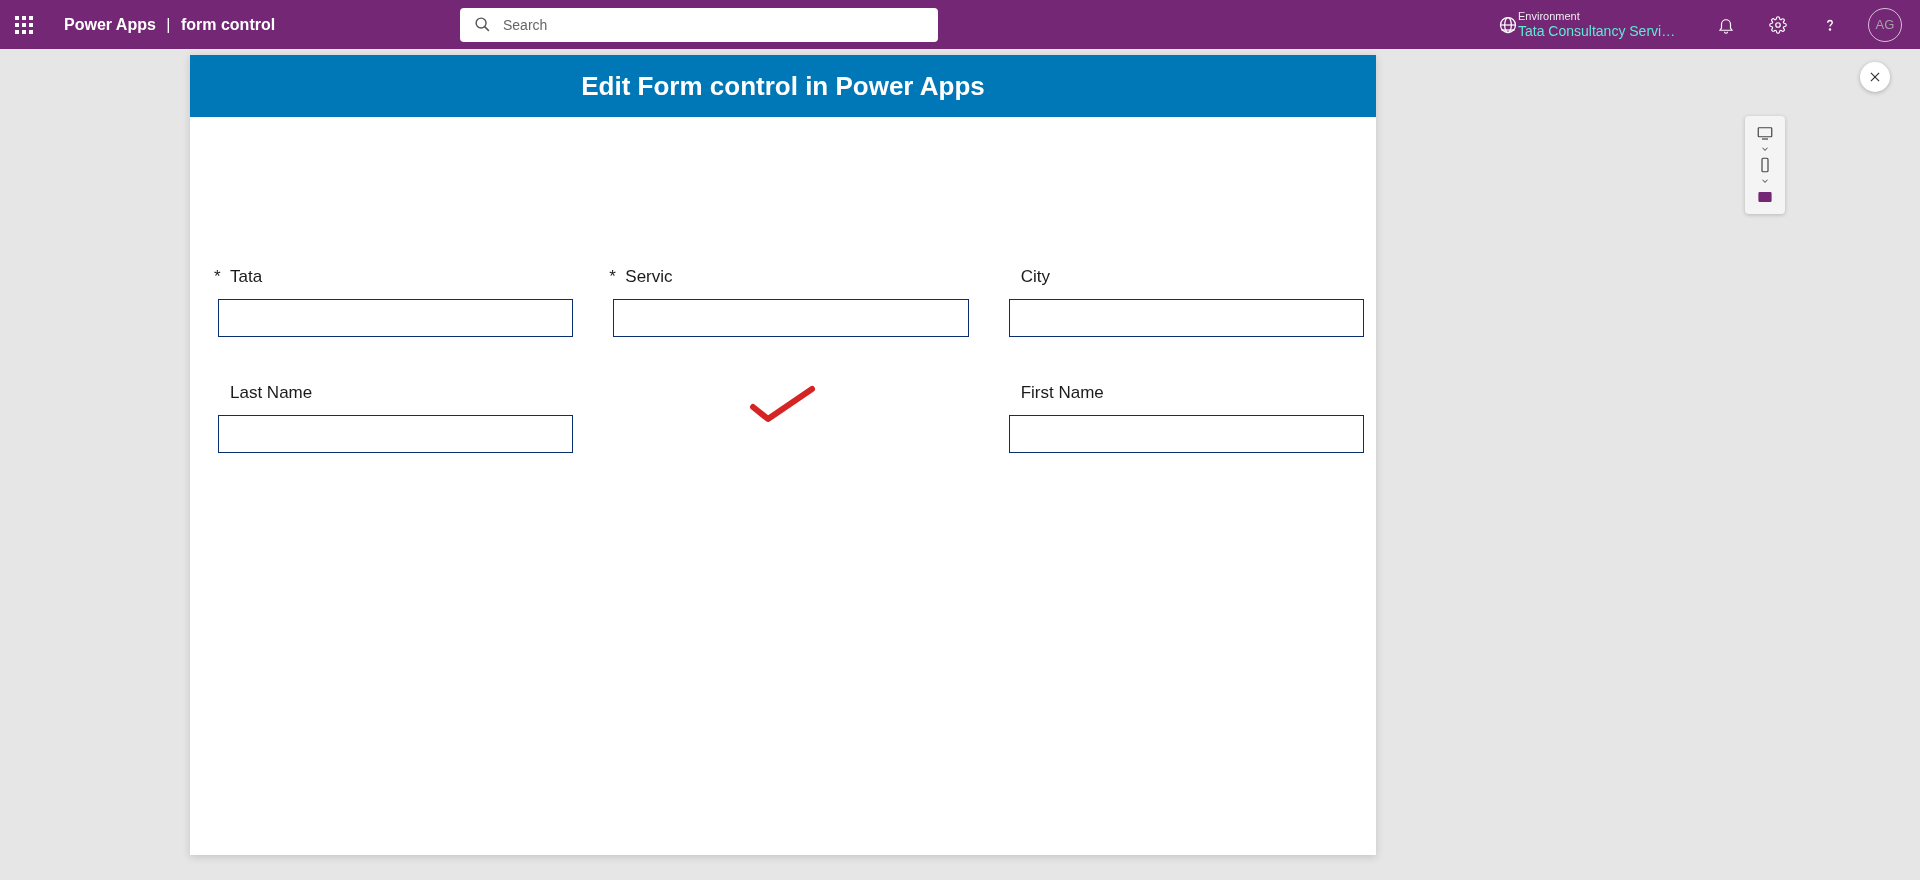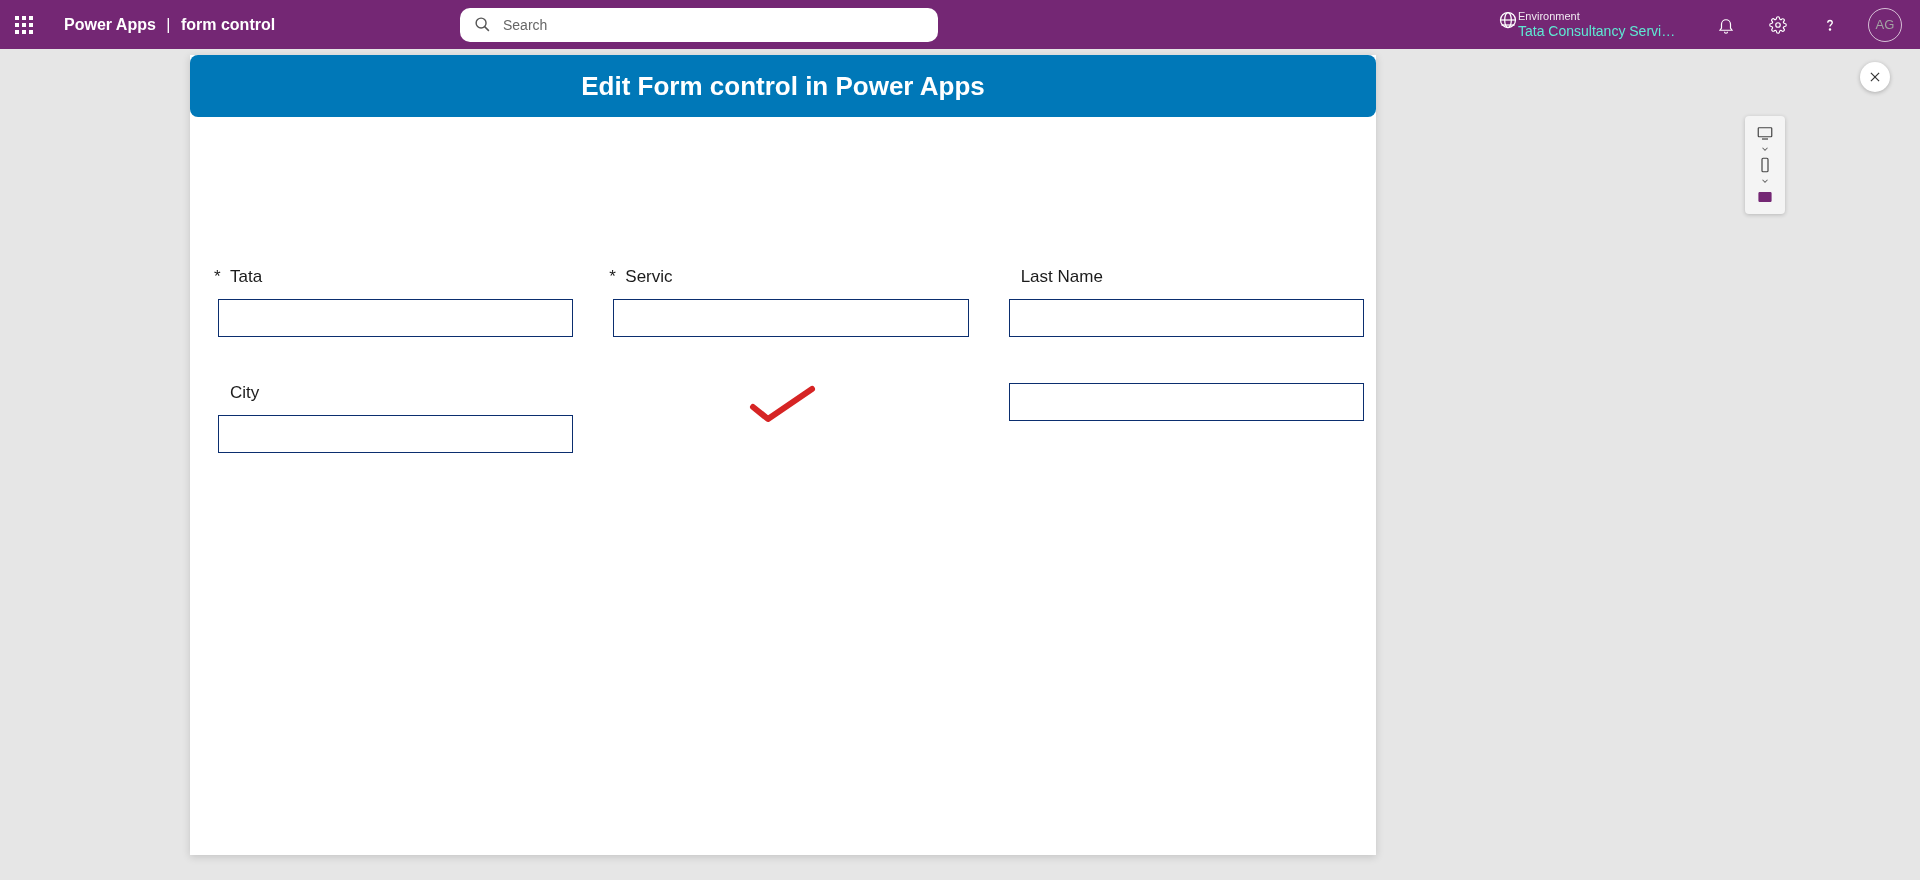--- a/index.html
+++ b/index.html
@@ -51,21 +51,21 @@
       margin: 0 6px;
     }
     .search-wrap {
       position: absolute;
       left: 460px;
       width: 478px;
     }
     .search {
       height: 34px;
       background: white;
-      border-radius: 10px;
+      border-radius: 4px;
       display: flex;
       align-items: center;
       padding: 0 14px;
     }
     .search svg {
       width: 17px;
       height: 17px;
       margin-right: 12px;
     }
     .search-text {
@@ -75,21 +75,21 @@
     .header-right {
       position: absolute;
       right: 8px;
       display: flex;
       align-items: center;
       gap: 4px;
       height: 100%;
     }
     .env-block {
       display: flex;
-      align-items: flex-start;
+      align-items: flex-end;
       margin-right: 20px;
     }
     .env-icon svg {
       width: 20px;
       height: 20px;
     }
     .env-text .env-label {
       font-size: 11px;
       color: rgba(255,255,255,0.9);
       line-height: 1.1;
@@ -138,21 +138,20 @@
     }
     .form-header {
       height: 62px;
       background: #0078b8;
       display: flex;
       align-items: center;
       justify-content: center;
       color: white;
       font-size: 26px;
       font-weight: 700;
-      border-radius: 8px;
     }
     .form-body {
       padding: 150px 20px 20px 20px;
       display: grid;
       grid-template-columns: repeat(3, 1fr);
       column-gap: 40px;
       row-gap: 46px;
     }
     .field {
       position: relative;
@@ -373,36 +372,39 @@
     <div class="field">
       <div class="field-label-row">
         <span class="req">*</span>
         <span>Servic</span>
       </div>
       <input type="text" value="" style="">
     </div>
 
     <div class="field no-req">
       <div class="field-label-row">
-        <span>Last Name</span>
+        <span>City</span>
       </div>
       <input type="text" value="" style="">
     </div>
 
     <div class="field no-req">
       <div class="field-label-row">
-        <span>City</span>
+        <span>Last Name</span>
       </div>
       <input type="text" value="" style="">
     </div>
 
     <div class="checkmark-cell">
       <svg viewBox="0 0 70 40" fill="none">
         <path d="M5 22 L20 34 L64 4" stroke="#d62424" stroke-width="6" stroke-linecap="round" stroke-linejoin="round"></path>
       </svg>
     </div>
 
     <div class="field no-req">
+      <div class="field-label-row">
+        <span>First Name</span>
+      </div>
       <input type="text" value="" style="">
     </div>
 
   </div>
 </div>
 
 </body></html>

